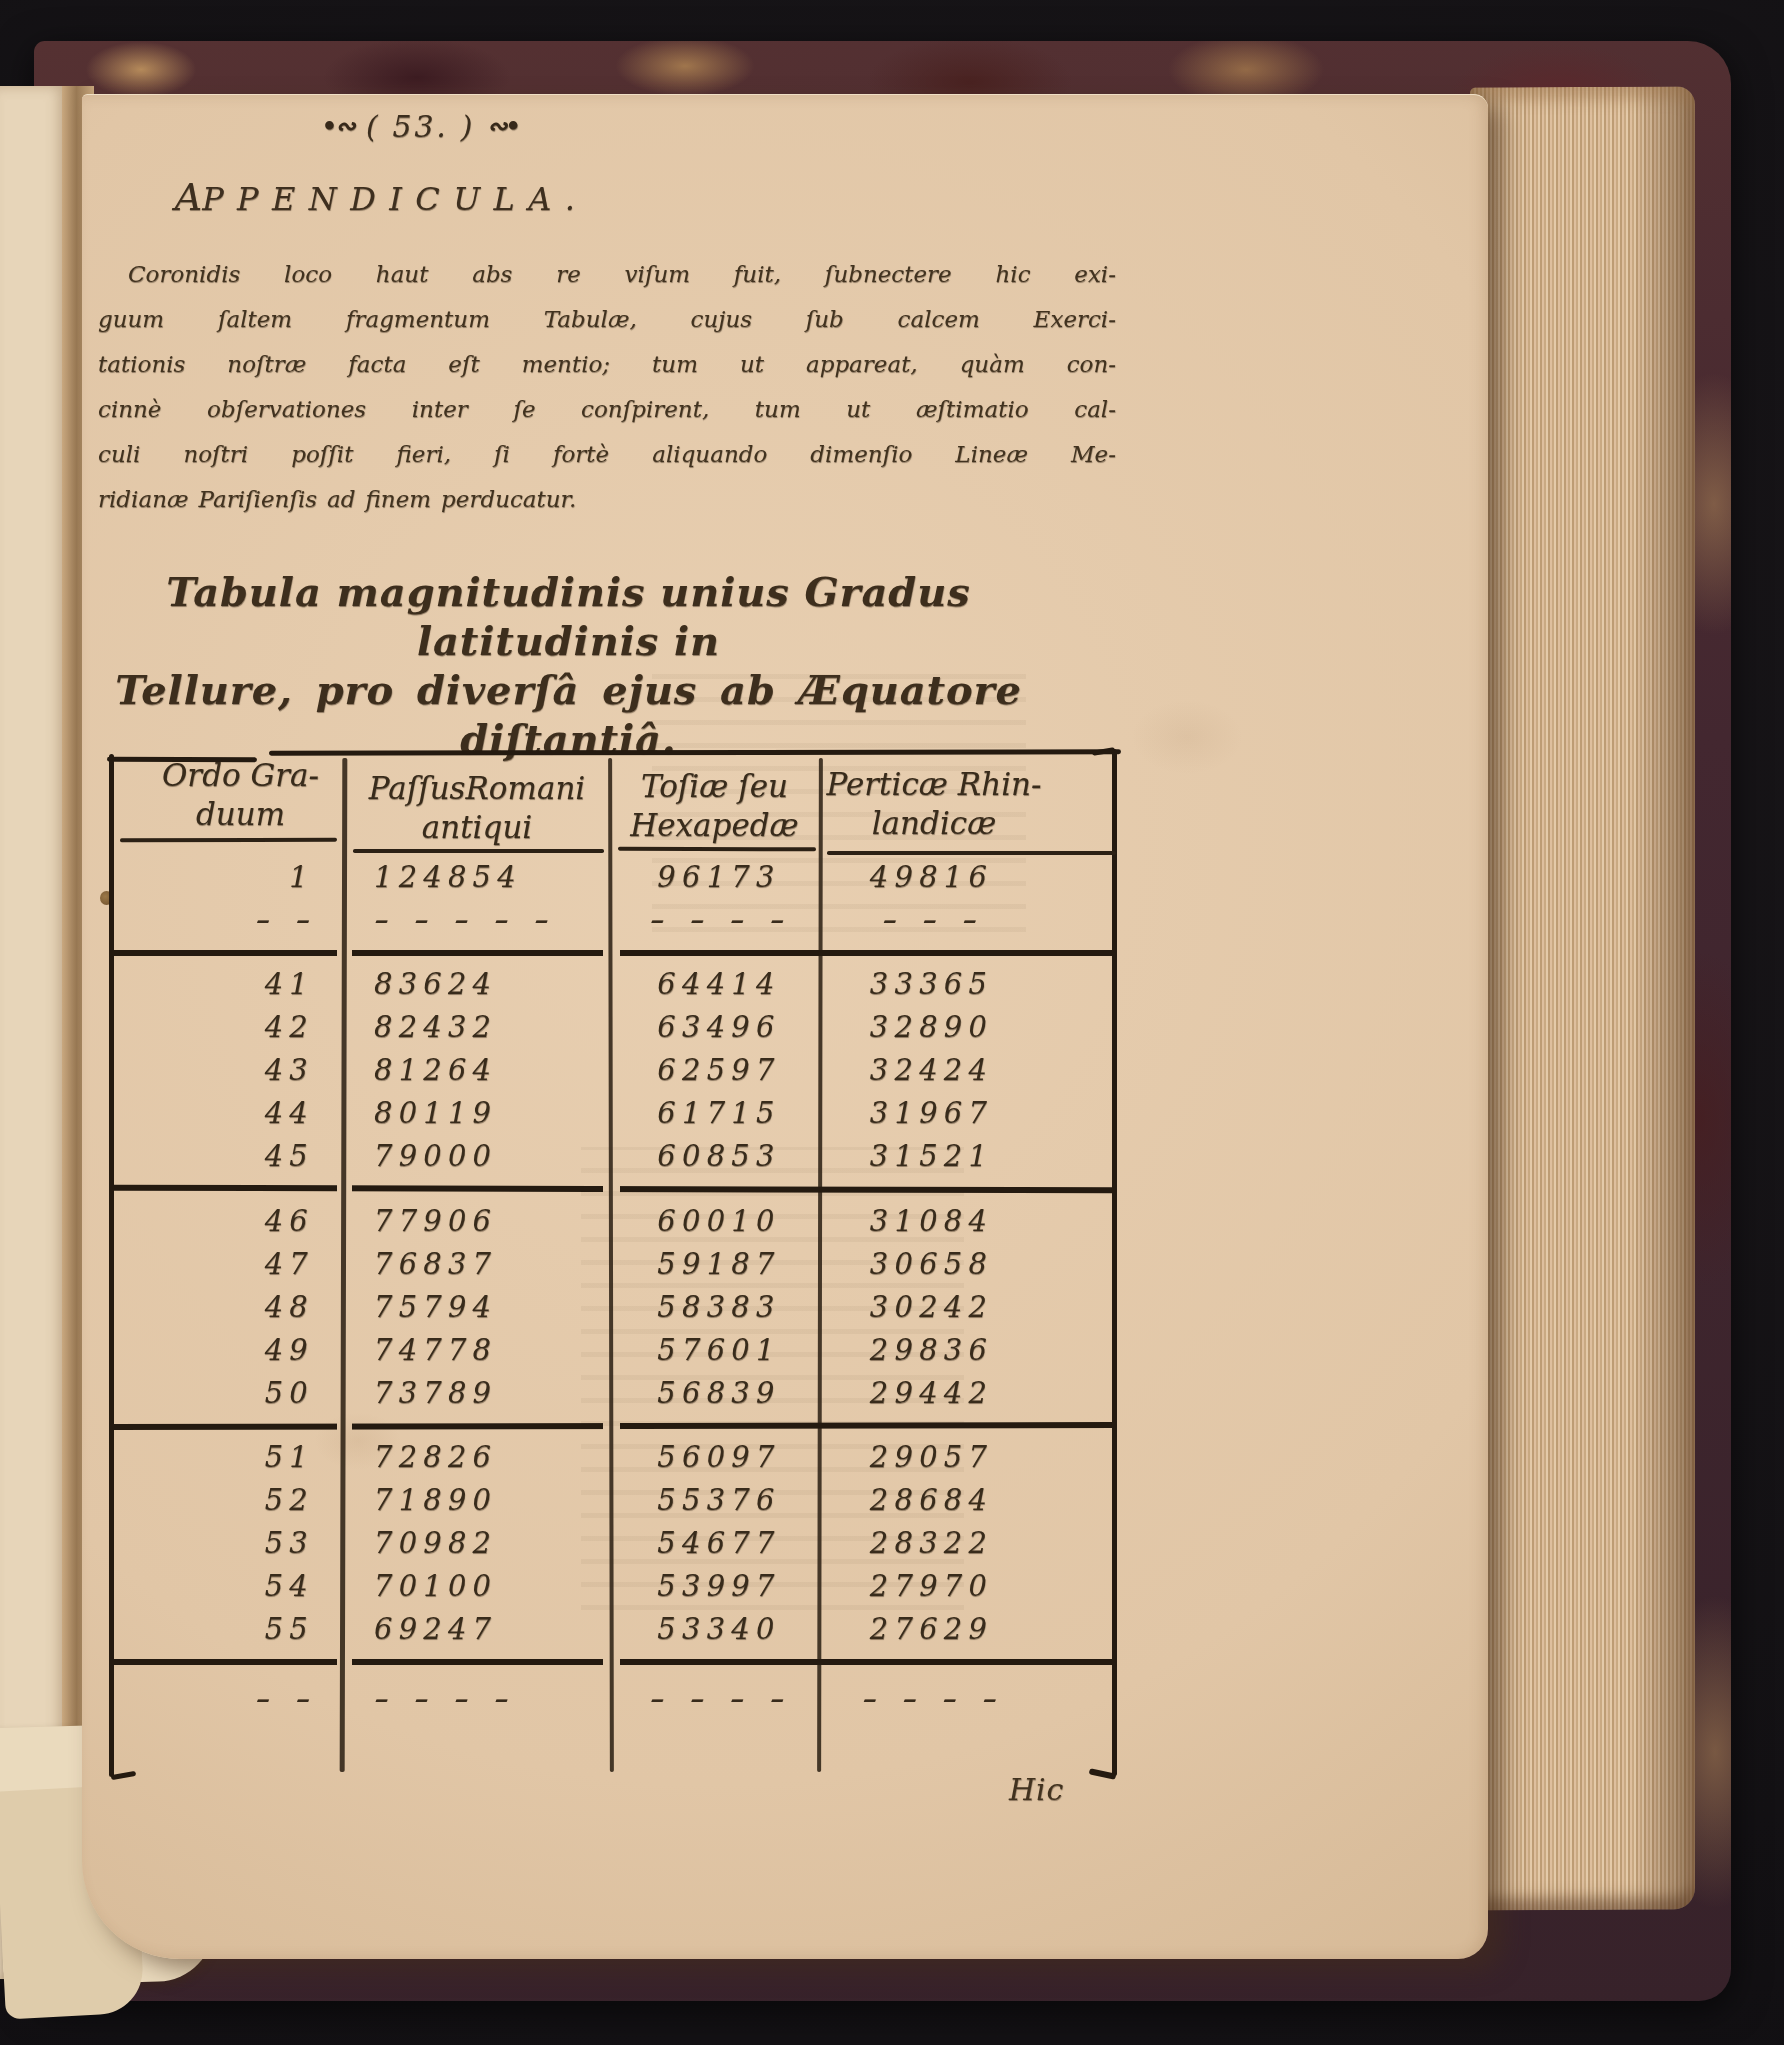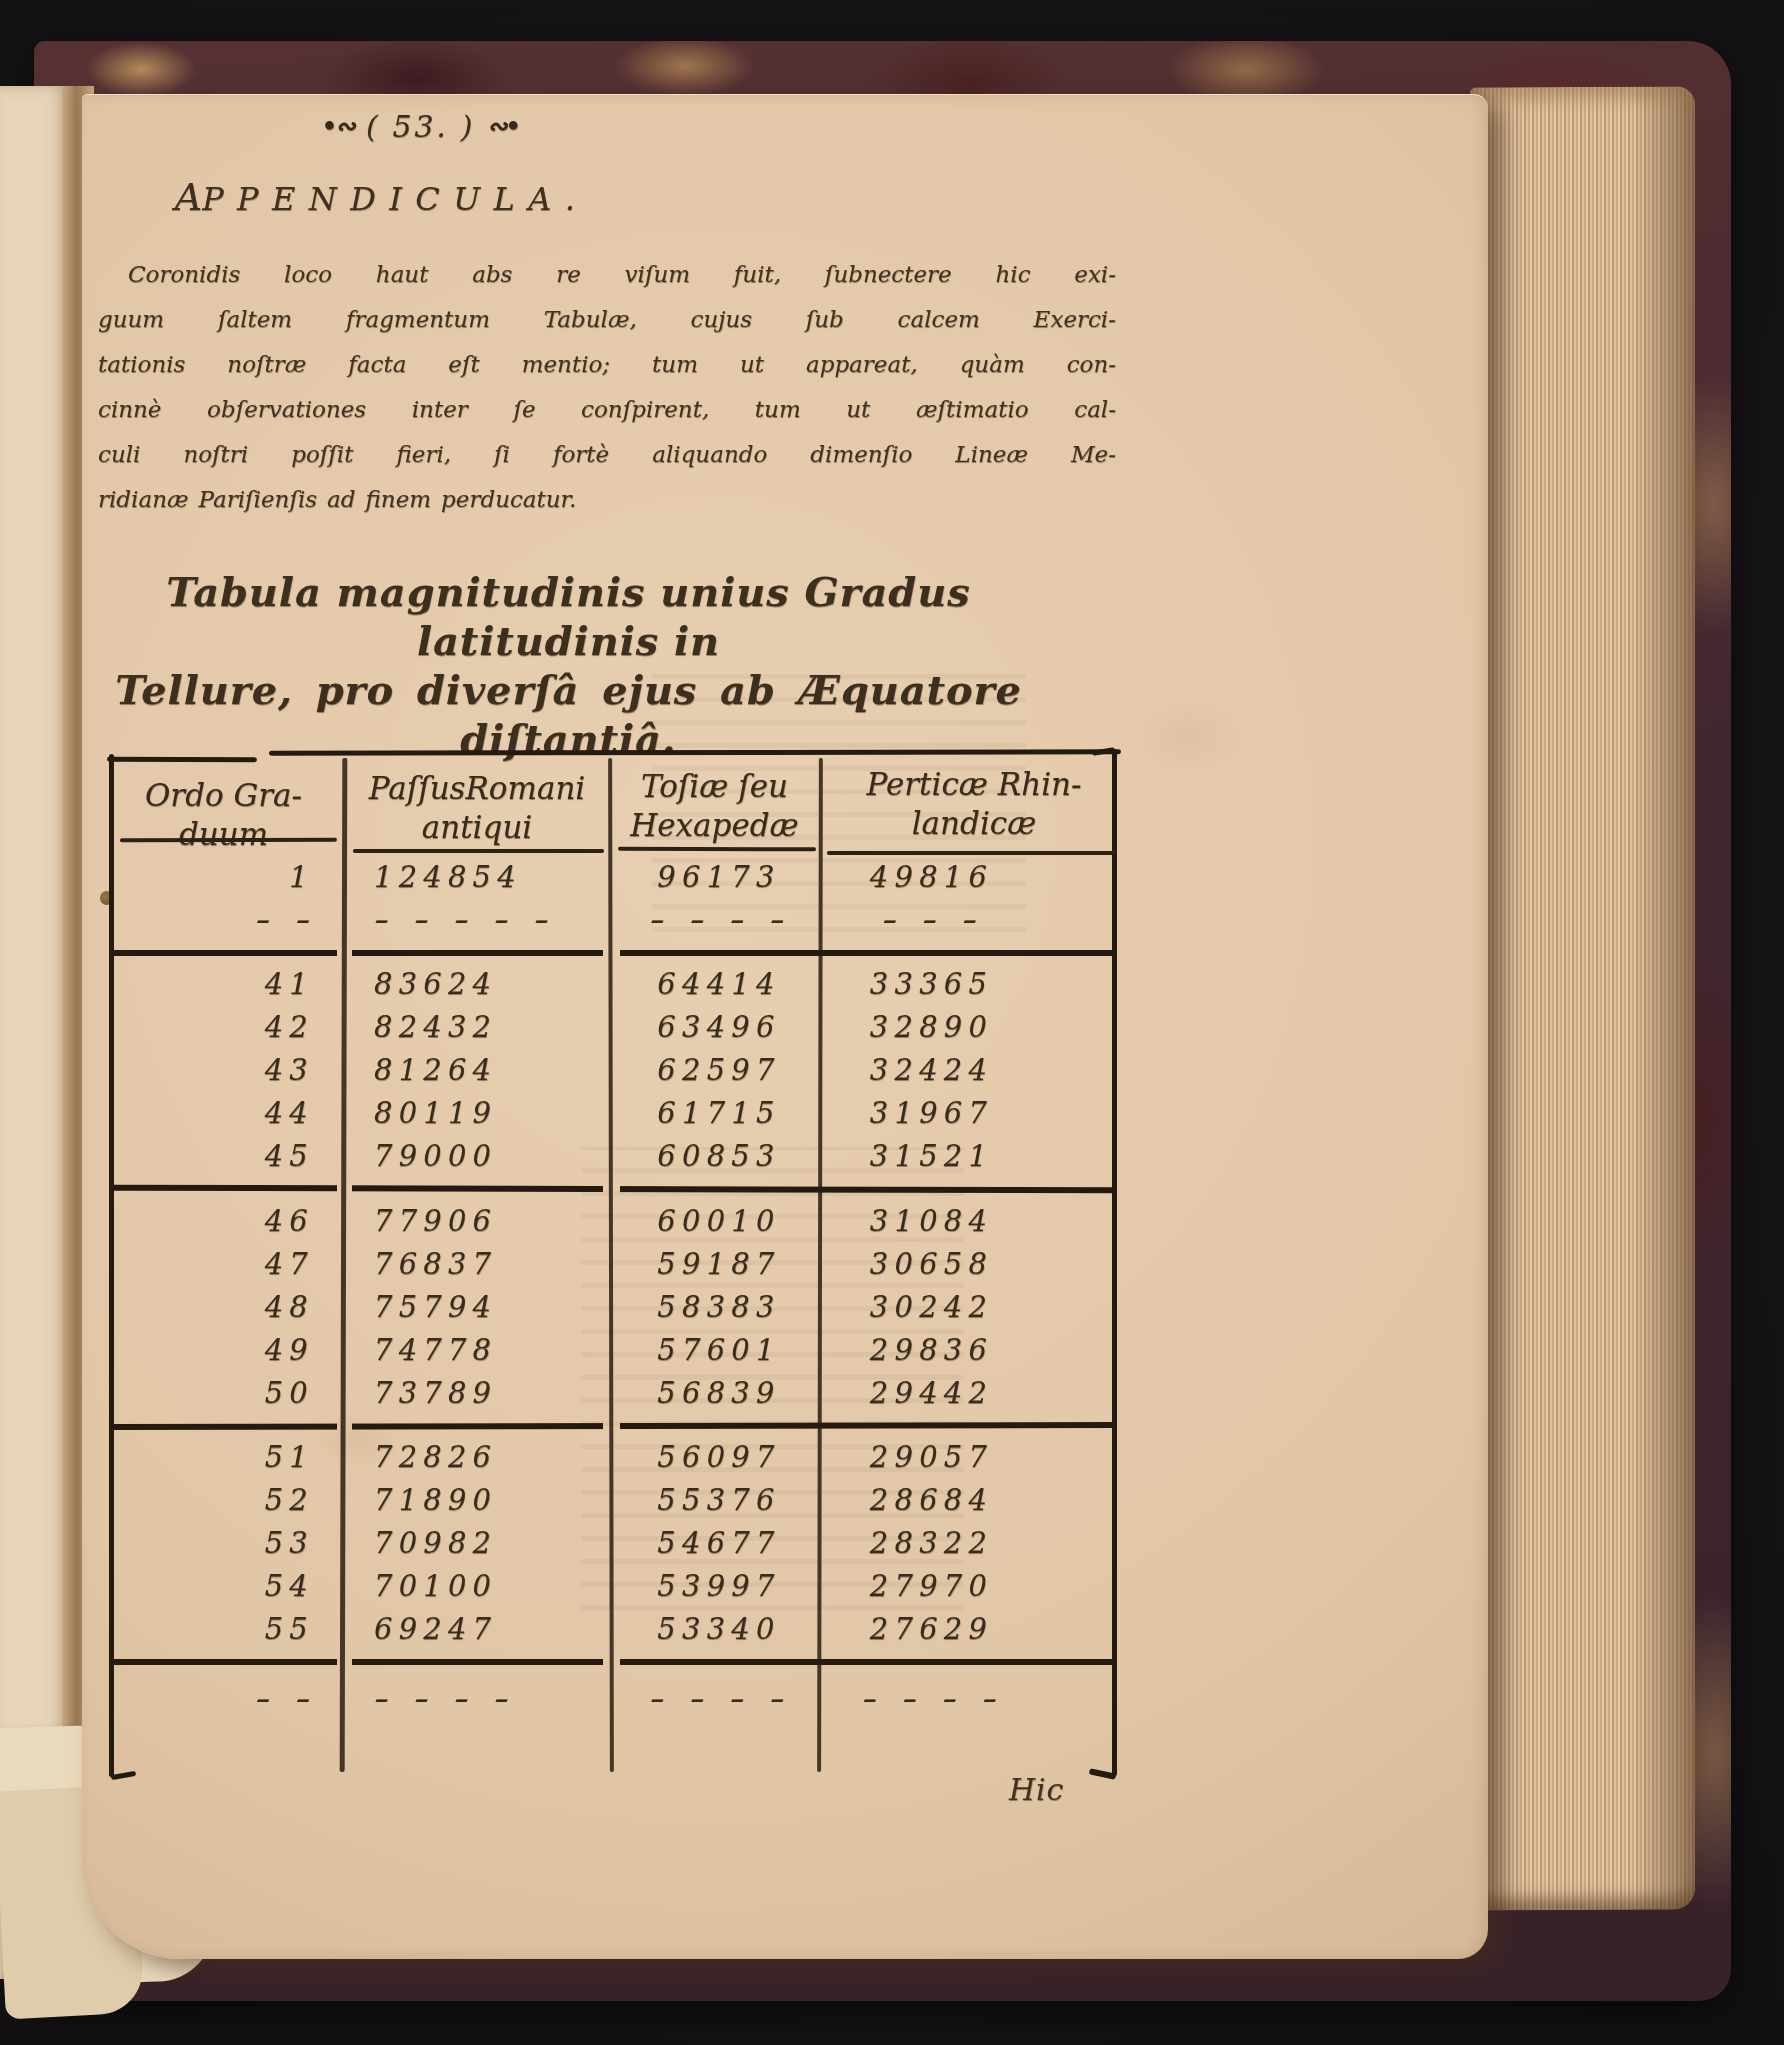--- a/index.html
+++ b/index.html
@@ -92,24 +92,24 @@
                     border-radius:2.7px;transform:rotate(-9deg);}
   .border-r::after{content:'';position:absolute;bottom:-0.9px;left:-23px;width:27px;height:6.2px;background:#241a10;
                    border-radius:2.7px;transform:rotate(12deg);}
   .divider{position:absolute;top:9px;height:1014px;background:#33271a;opacity:.9;border-radius:1.8px;}
   .d1{left:234px;width:4.5px;transform:rotate(.15deg);}
   .d2{left:502px;width:3.6px;transform:rotate(-.1deg);}
   .d3{left:711px;width:3.6px;transform:rotate(.1deg);}
 
   .thead{position:absolute;inset:0;font-size:31px;line-height:39px;}
   .hcell{position:absolute;text-align:center;}
-  .h0{left:5px;  width:223px;top:7.1px;margin-top:20px;}
+  .h0{left:22px;  width:223px;top:7.1px;}
   .h1{left:241px;width:258px;top:19.6px;}
   .h2{left:506px;width:203px;top:18px;}
-  .h3{left:720px;width:294px;top:16px;text-align:center;}
+  .h3{left:680px;width:294px;top:16px;text-align:center;}
   .underline{position:absolute;height:3.6px;background:#2c2115;border-radius:1.8px;}
   .u0{left:12.5px; top:89px;width:217px;transform:rotate(-.2deg);}
   .u1{left:246px;top:100px;width:251px;}
   .u2{left:511px;top:98px;width:198px;transform:rotate(.2deg);}
   .u3{left:720px;top:102px;width:289px;}
 
   .tbody{position:absolute;left:0;right:5.3px;top:107px;}
   .trow{position:relative;height:43px;line-height:43px;font-size:29px;}
   .cell{position:absolute;letter-spacing:6.2px;}
   .c0{left:0;   width:207px;text-align:right;}

